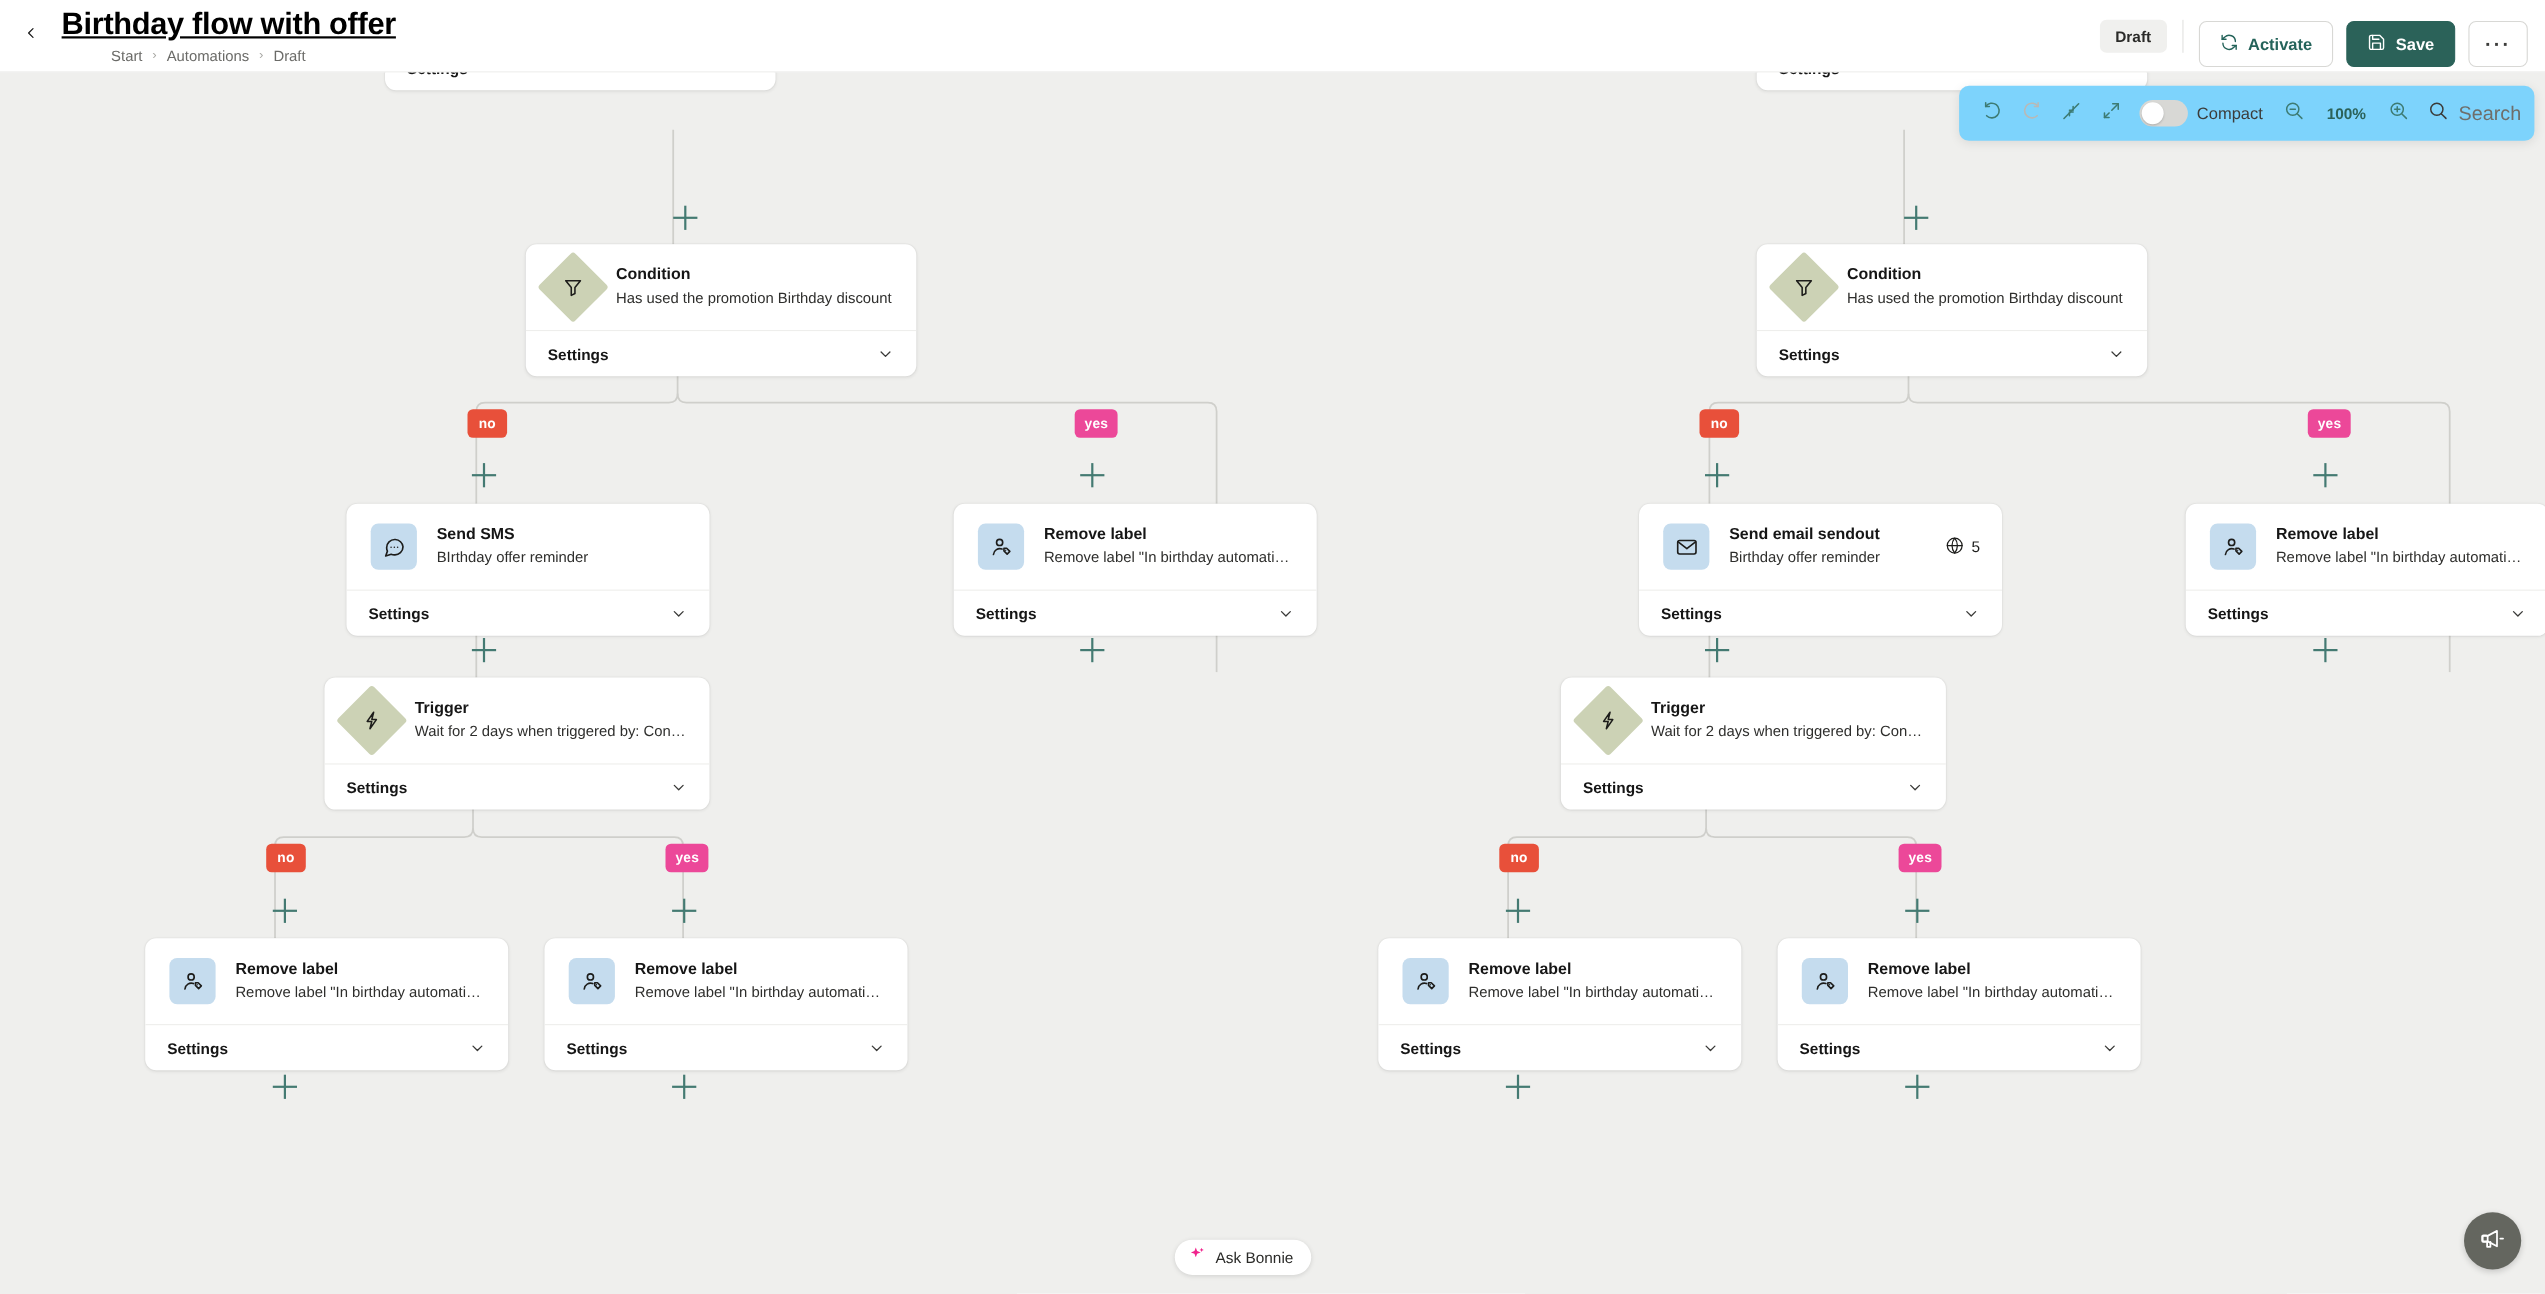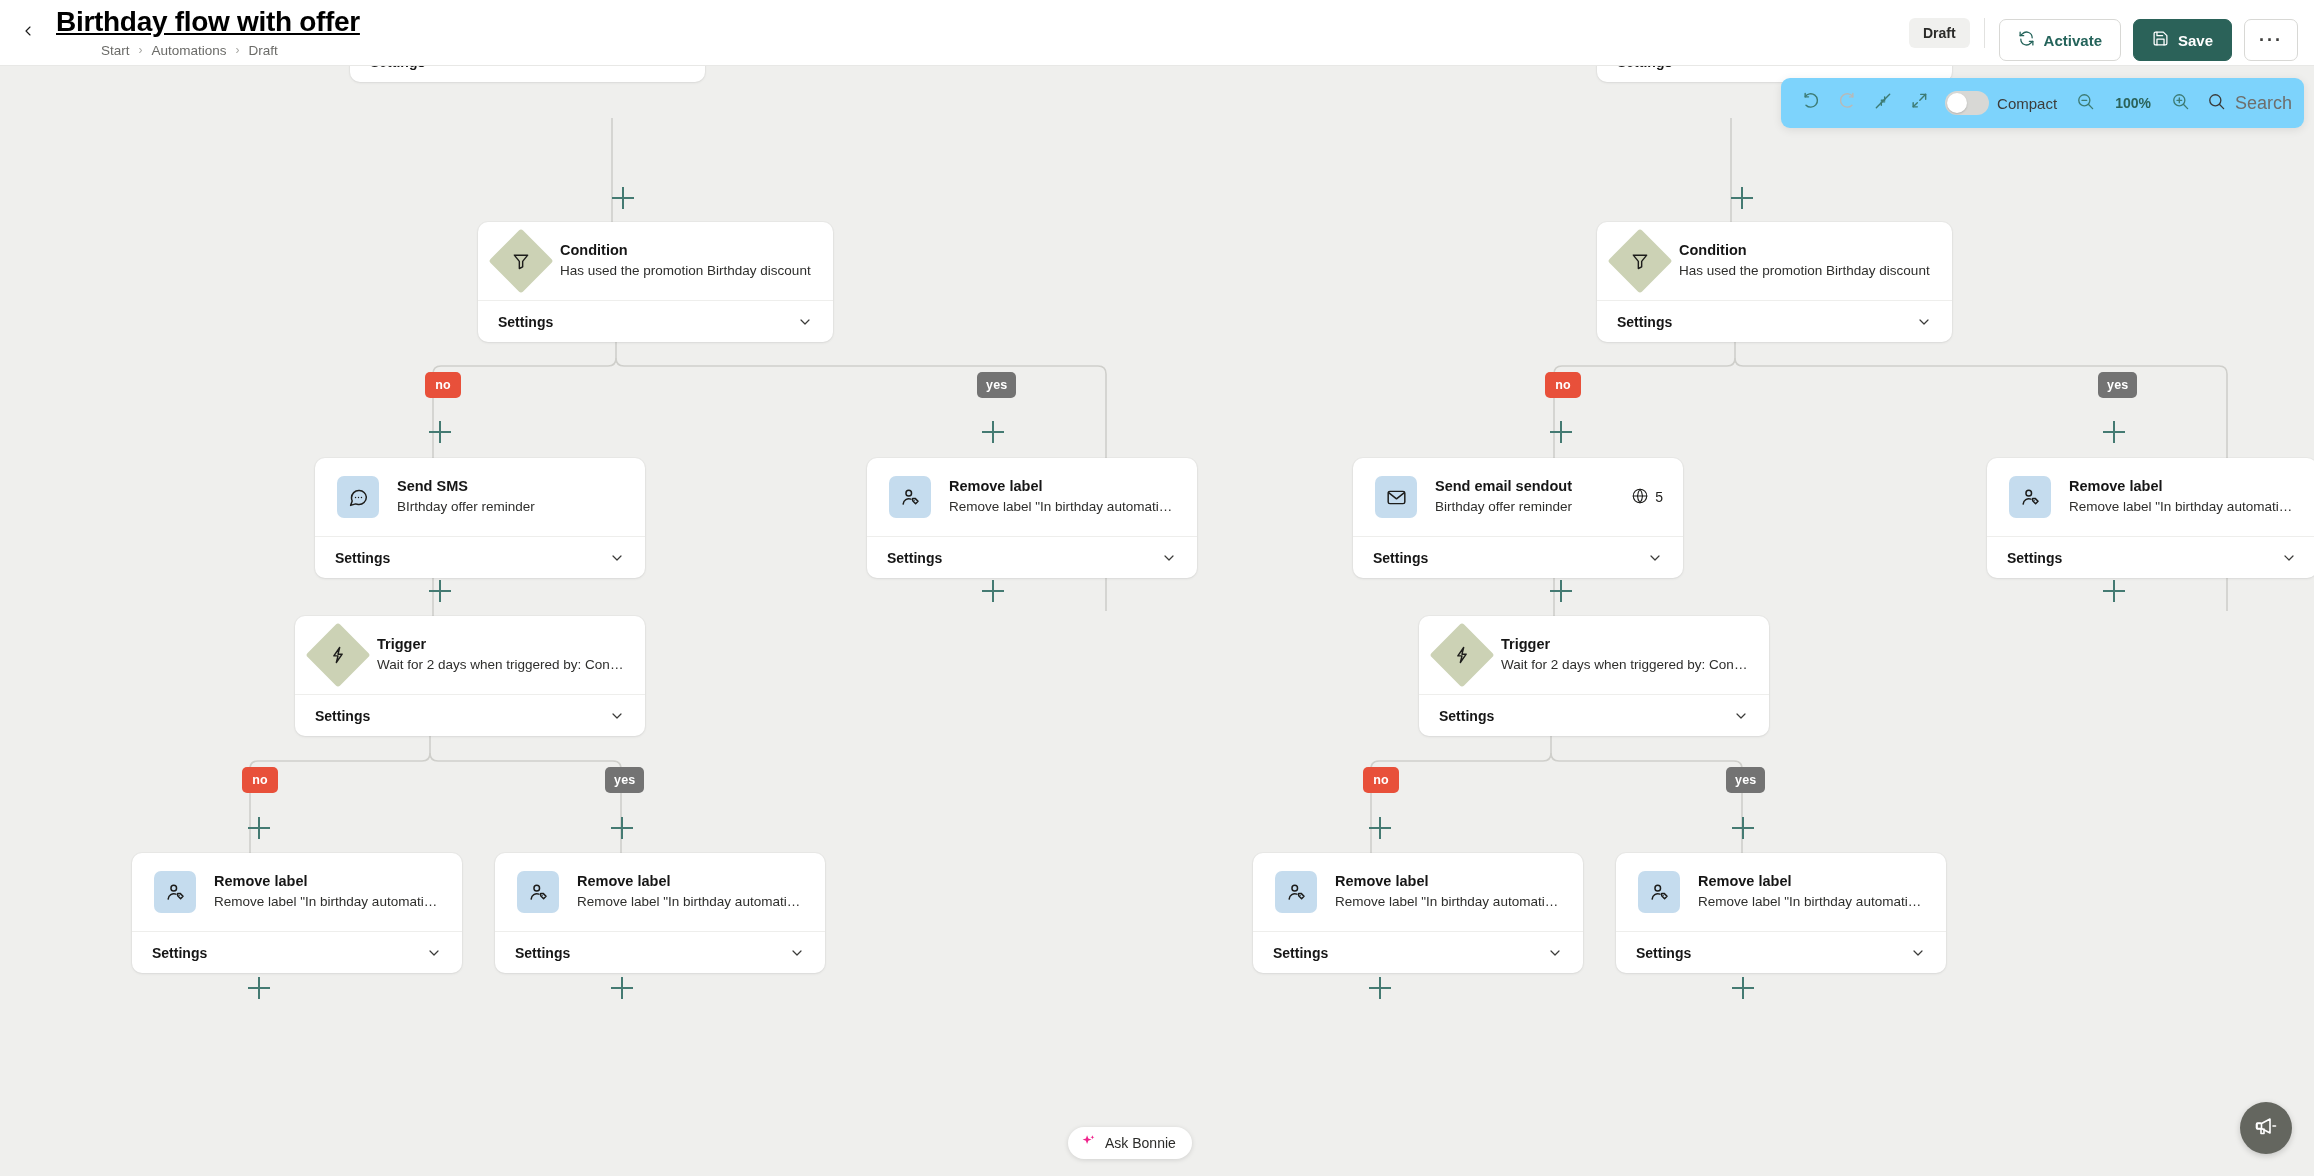--- a/index.html
+++ b/index.html
@@ -99,21 +99,21 @@
   .node-footer .lbl { font-size: 14px; font-weight: 700; color: #161616; }
   .chev { color: #3b3b39; display: flex; }
 
   
   .pill {
     position: absolute; height: 26px; min-width: 36px; padding: 0 9px;
     border-radius: 5px; display: flex; align-items: center; justify-content: center;
     font-size: 12.5px; font-weight: 700; color: #ffffff; letter-spacing: 0.2px;
   }
   .pill.no { background: #e8503a; }
-  .pill.yes { background: #737373; }
+  .pill.yes { background: #ec4899; }
 
   
   .plus {
     position: absolute; width: 22px; height: 22px; cursor: pointer;
     color: #447a72;
   }
   .plus::before, .plus::after {
     content: ""; position: absolute; background: currentColor;
   }
   .plus::before { left: 0; top: 10px; width: 22px; height: 1.6px; }
@@ -364,21 +364,21 @@
     <div class="node-footer">
       <span class="lbl">Settings</span>
       <span class="chev">
         <svg width="16" height="16" viewBox="0 0 24 24" fill="none" stroke="currentColor" stroke-width="1.8" stroke-linecap="round" stroke-linejoin="round">
             <polyline points="6 9 12 15 18 9"></polyline>
           </svg>
       </span>
     </div>
   </div>
 
-  <div class="node" style="left:1313px; top:392px; width:330px;">
+  <div class="node" style="left:1450px; top:392px; width:330px;">
     <div class="node-body">
       <div class="node-icon">
         <div class="sq-icon">
           <svg width="21" height="21" viewBox="0 0 24 24" fill="none" stroke="currentColor" stroke-width="1.7" stroke-linecap="round" stroke-linejoin="round">
               <rect x="2.5" y="5" width="19" height="14" rx="2"></rect>
               <polyline points="3 6.5 12 13.5 21 6.5"></polyline>
             </svg>
         </div>
       </div>
       <div class="node-text">

